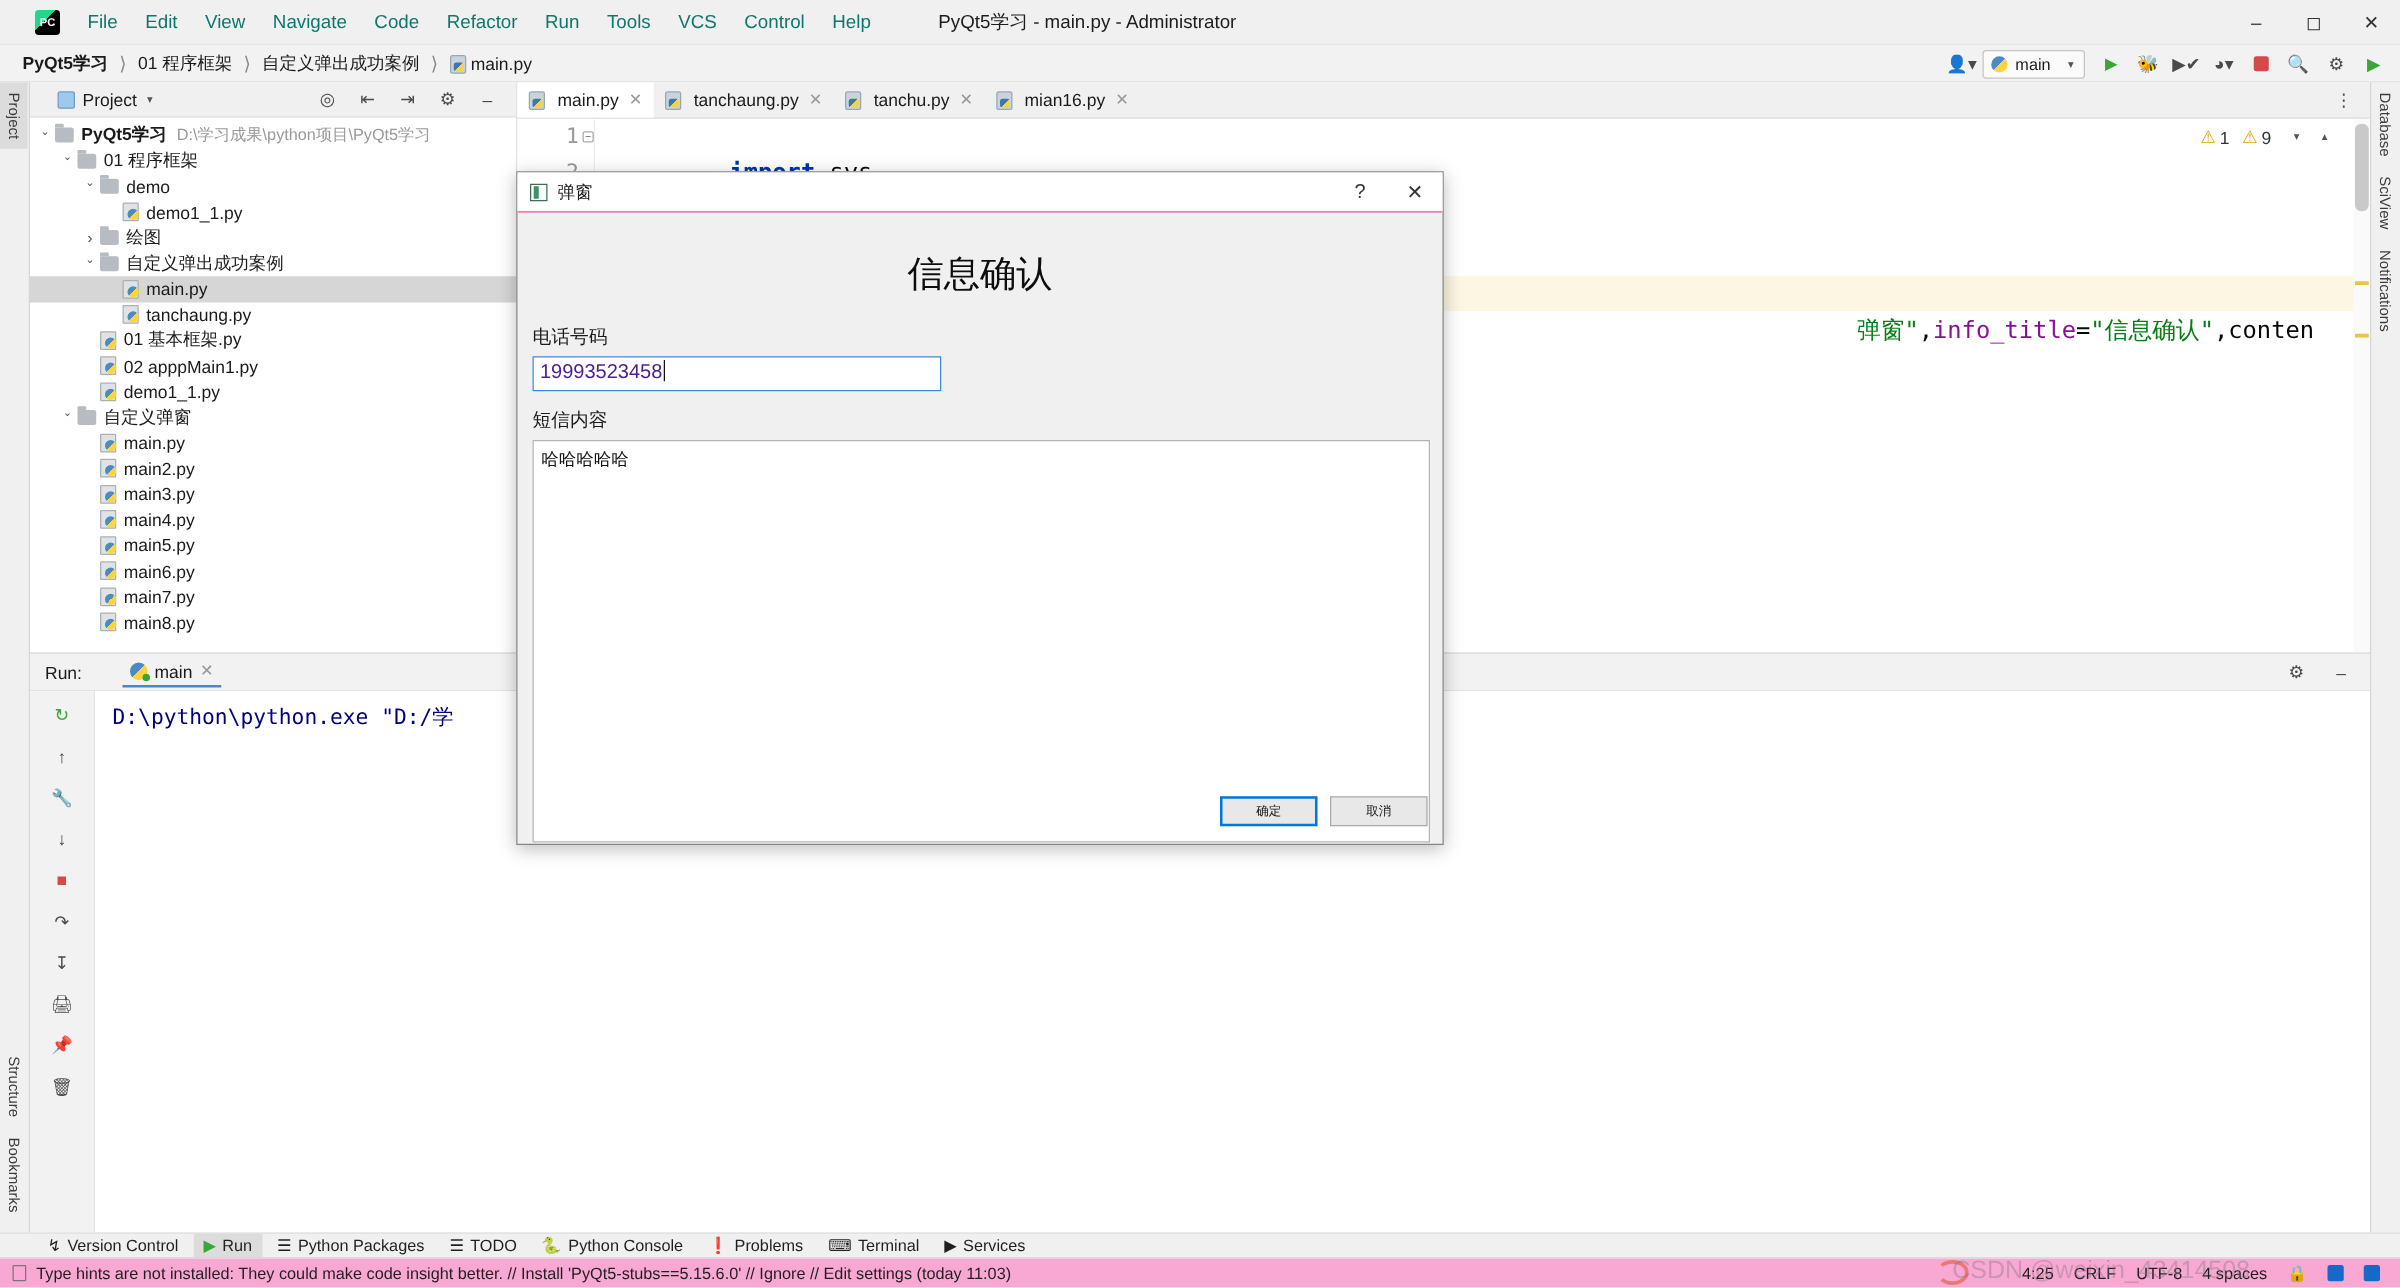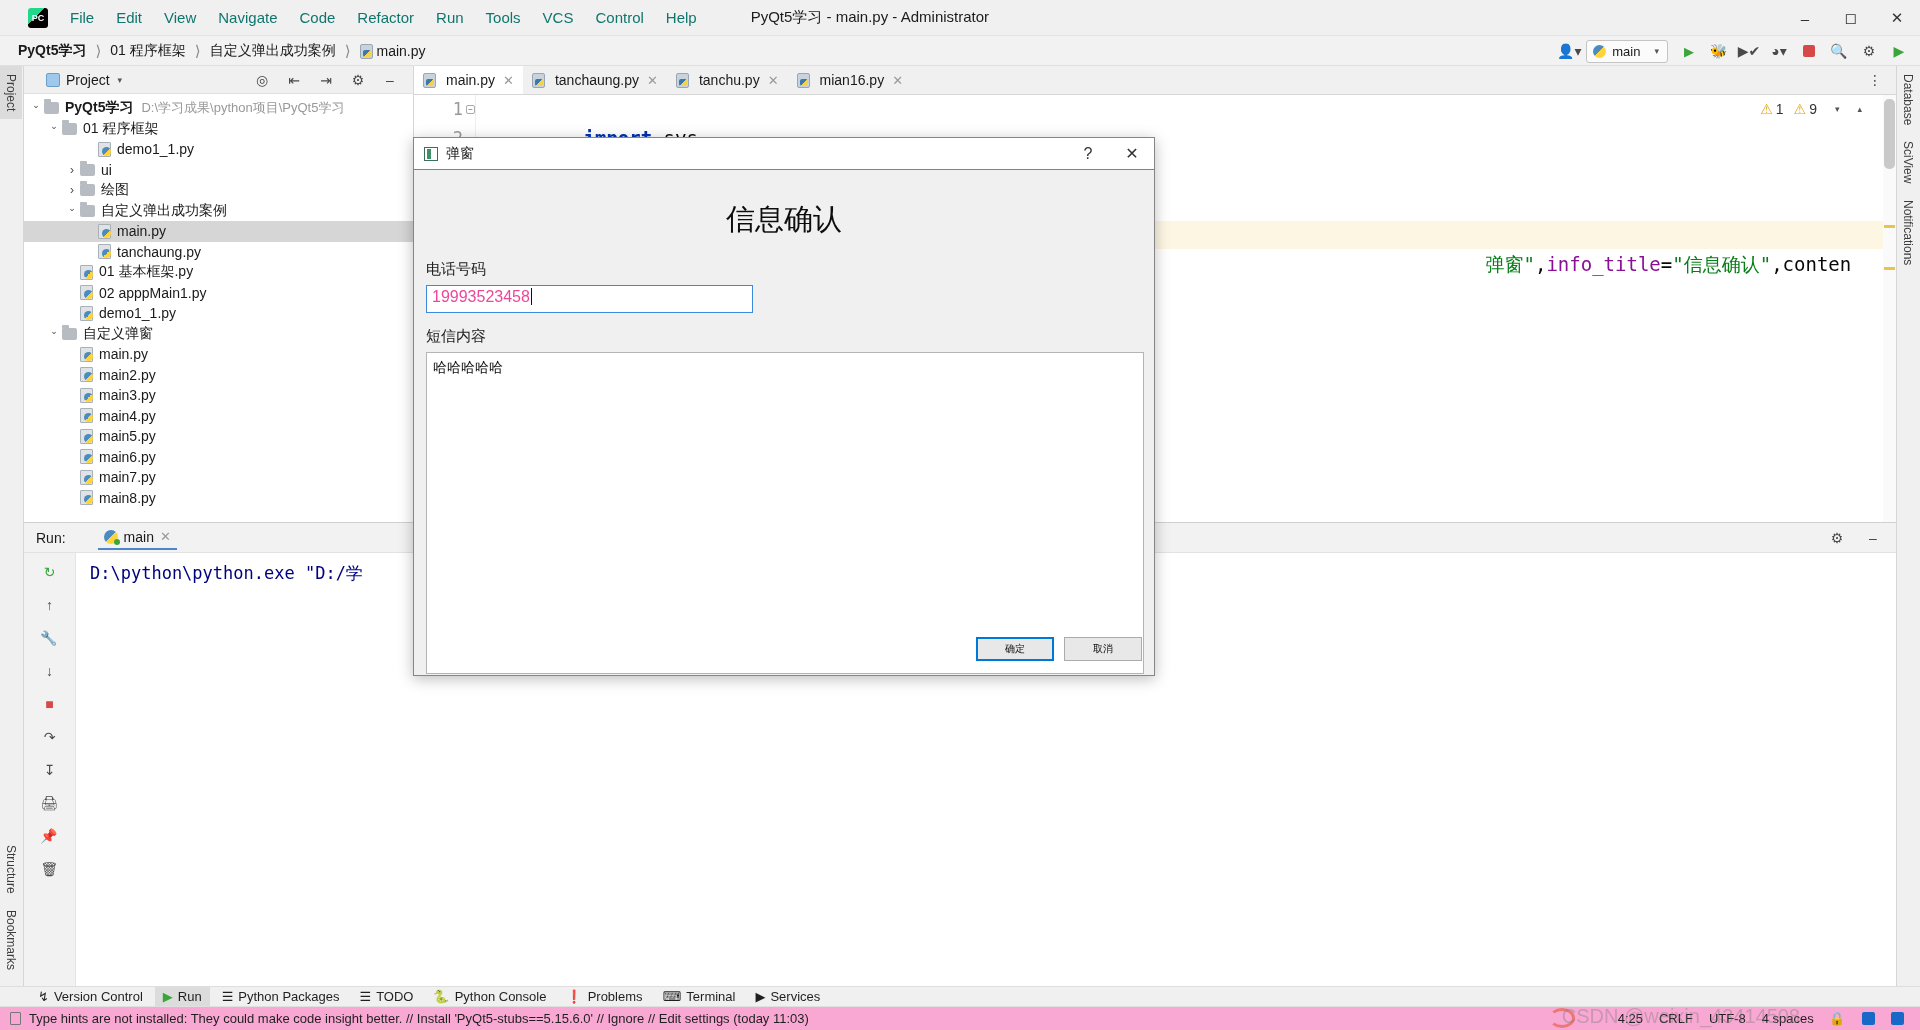--- a/index.html
+++ b/index.html
@@ -283,21 +283,21 @@
     font-size: 16px; color: #333;
   }
   .modal-body { position: relative; padding: 14px 12px 0 12px; height: 507px; }
   .dlg-heading {
     text-align: center; font-size: 29px; color: #0d0d0d; margin: 16px 0 20px 0;
     font-family: "DejaVu Sans", sans-serif;
   }
   .dlg-field-label { font-size: 15px; color: #1a1a1a; margin-bottom: 6px; }
   .dlg-input {
     width: 327px; height: 28px; border: 1px solid #3c8adb; background: #fff;
-    font-size: 16px; padding: 2px 5px; color: #ec4899; outline: none;
+    font-size: 16px; padding: 2px 5px; color: #4c1d95; outline: none;
     font-family: "Liberation Sans", sans-serif;
   }
   .dlg-textarea {
     margin-top: 6px; width: 718px; height: 322px; border: 1px solid #b4b4b4; background: #fff;
     font-size: 14px; padding: 5px 6px; color: #111; resize: none; outline: none;
     font-family: "Liberation Sans", sans-serif; line-height: 1.35;
   }
   .dlg-buttons {
     position: absolute; right: 12px; bottom: 16px; display: flex; gap: 10px;
   }
@@ -416,29 +416,29 @@
           <span class="arrow open"></span>
           <span class="folder"></span>
           <span class="tree-label bold">PyQt5学习</span>
           <span class="tree-path">D:\学习成果\python项目\PyQt5学习</span>
         </div>
         <div class="tree-row" style="padding-left: 22px;">
           <span class="arrow open"></span>
           <span class="folder"></span>
           <span class="tree-label">01 程序框架</span>
         </div>
+        <div class="tree-row" style="padding-left: 40px;">
+          <span class="arrow open"></span>
+          <span class="folder"></span>
+          <span class="tree-label">demo</span>
+        </div>
         <div class="tree-row" style="padding-left: 58px;">
           <span class="arrow"></span>
           <span class="pyfile"></span>
           <span class="tree-label">demo1_1.py</span>
-        </div>
-        <div class="tree-row" style="padding-left: 40px;">
-          <span class="arrow closed"></span>
-          <span class="folder"></span>
-          <span class="tree-label">ui</span>
         </div>
         <div class="tree-row" style="padding-left: 40px;">
           <span class="arrow closed"></span>
           <span class="folder"></span>
           <span class="tree-label">绘图</span>
         </div>
         <div class="tree-row" style="padding-left: 40px;">
           <span class="arrow open"></span>
           <span class="folder"></span>
           <span class="tree-label">自定义弹出成功案例</span>

